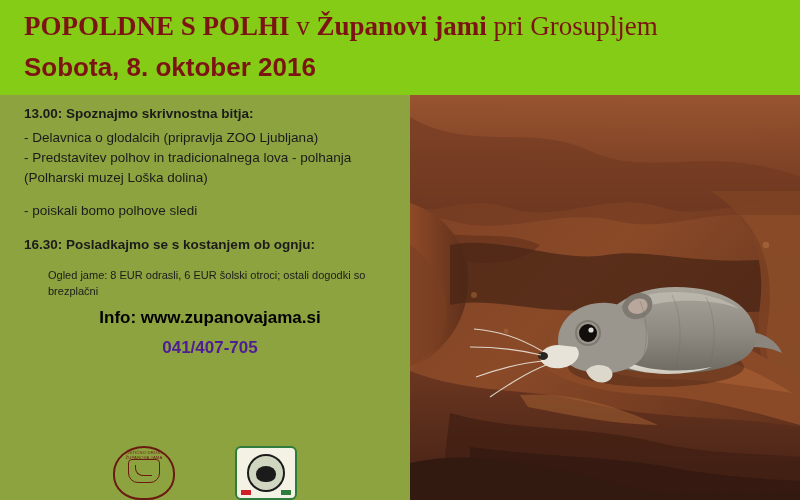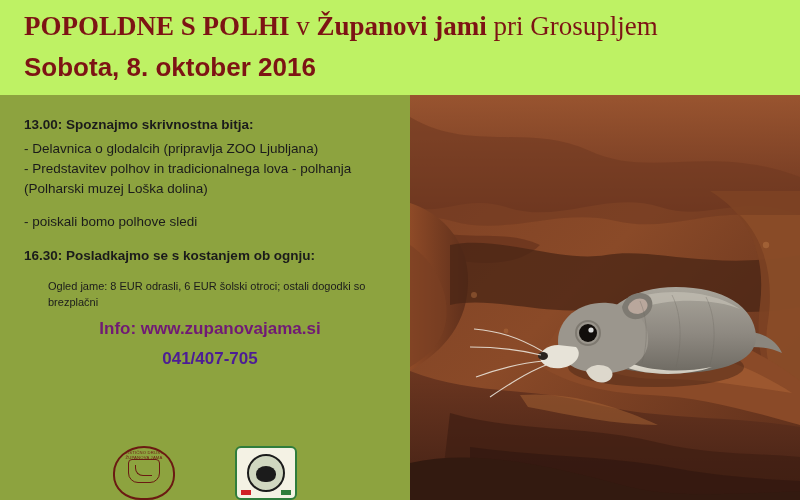--- a/index.html
+++ b/index.html
@@ -19,21 +19,21 @@
     height: 500px;
     background: #8da33f;
   }
   
   .header {
     position: absolute;
     left: 0;
     top: 0;
     width: 800px;
     height: 95px;
-    background: #bef264;
+    background: #84cc16;
     box-sizing: border-box;
     padding: 10px 0 0 24px;
   }
   .title-line {
     font-family: "Liberation Serif", serif;
     font-size: 27px;
     color: #7d1414;
     white-space: nowrap;
     line-height: 1.2;
   }
@@ -47,21 +47,21 @@
     margin-top: 10px;
     font-family: "Liberation Sans", sans-serif;
     font-weight: bold;
     font-size: 26px;
     color: #7d1414;
   }
   
   .content {
     position: absolute;
     left: 0;
-    top: 95px;
+    top: 84px;
     width: 410px;
     height: 405px;
     box-sizing: border-box;
     padding: 20px 14px 0 24px;
     color: #1b1b1b;
   }
   .block {
     margin-bottom: 13px;
   }
   .sched-head {
@@ -84,21 +84,21 @@
     font-size: 11px;
     color: #1b1b1b;
     line-height: 1.4;
     margin-left: 24px;
   }
   .info {
     margin-top: 9px;
     text-align: center;
     font-size: 17px;
     font-weight: bold;
-    color: #701a75;
+    color: #000000;
   }
   .phone {
     margin-top: 10px;
     text-align: center;
     font-size: 17px;
     font-weight: bold;
     color: #4c1d95;
   }
   
   .logos {

